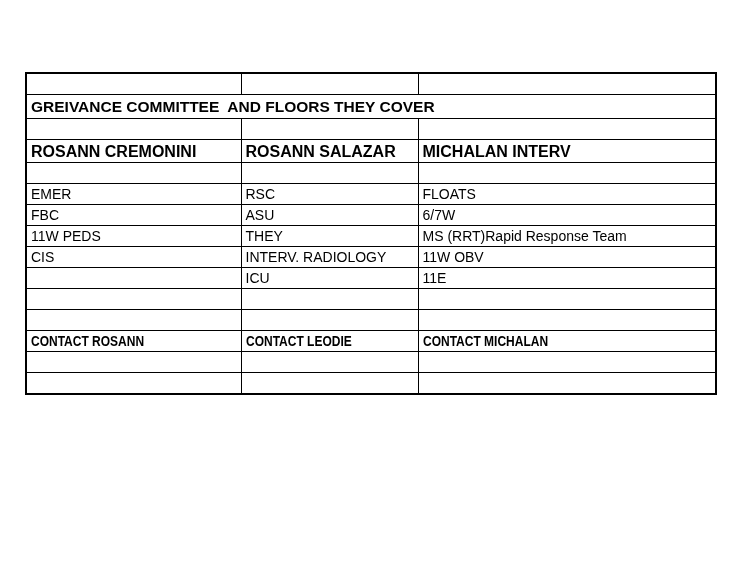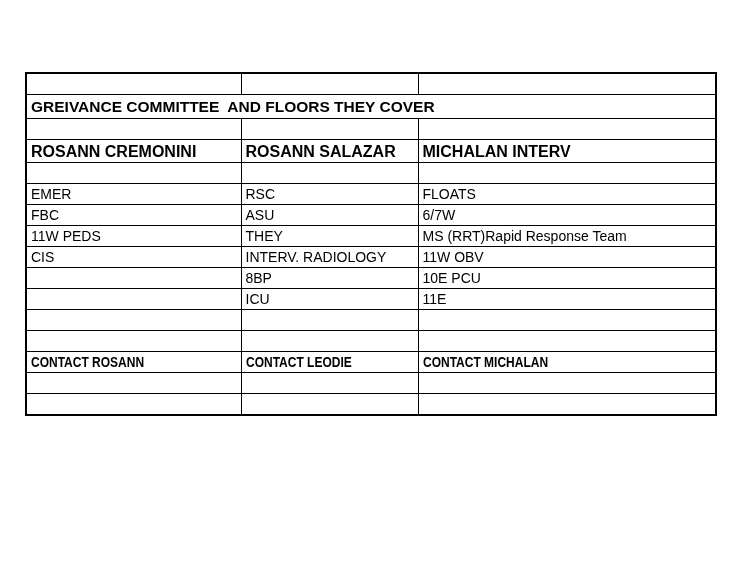--- a/index.html
+++ b/index.html
@@ -102,25 +102,20 @@
         <td>THEY</td>
         <td>MS (RRT)Rapid Response Team</td>
       </tr>
       <tr>
         <td>CIS</td>
         <td>INTERV. RADIOLOGY</td>
         <td>11W OBV</td>
       </tr>
       <tr>
         <td></td>
-        <td>8BP</td>
-        <td>10E PCU</td>
-      </tr>
-      <tr>
-        <td></td>
         <td>ICU</td>
         <td>11E</td>
       </tr>
       <tr>
         <td></td>
         <td></td>
         <td></td>
       </tr>
       <tr>
         <td></td>

